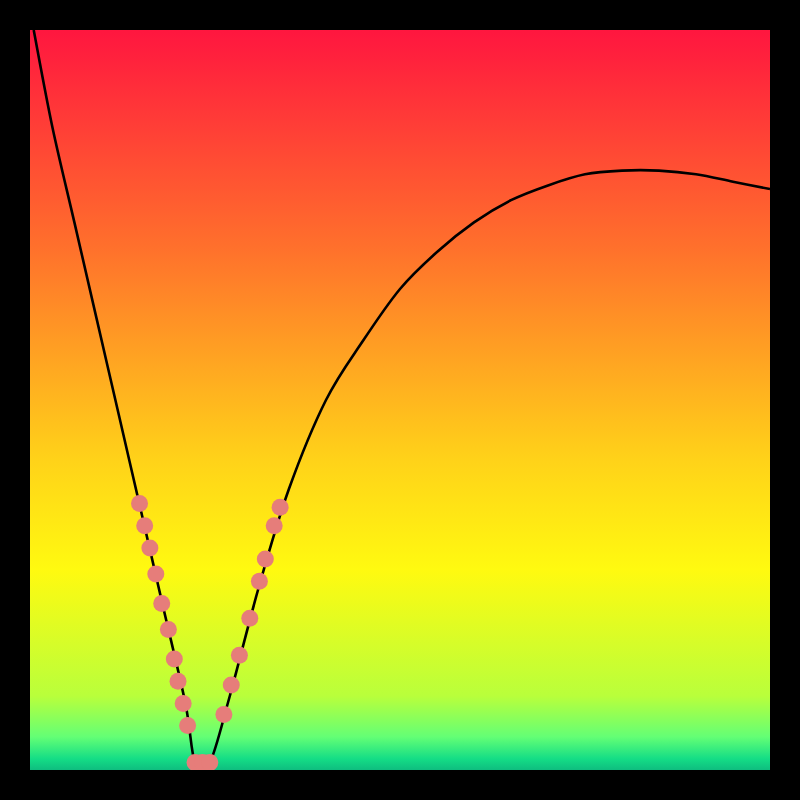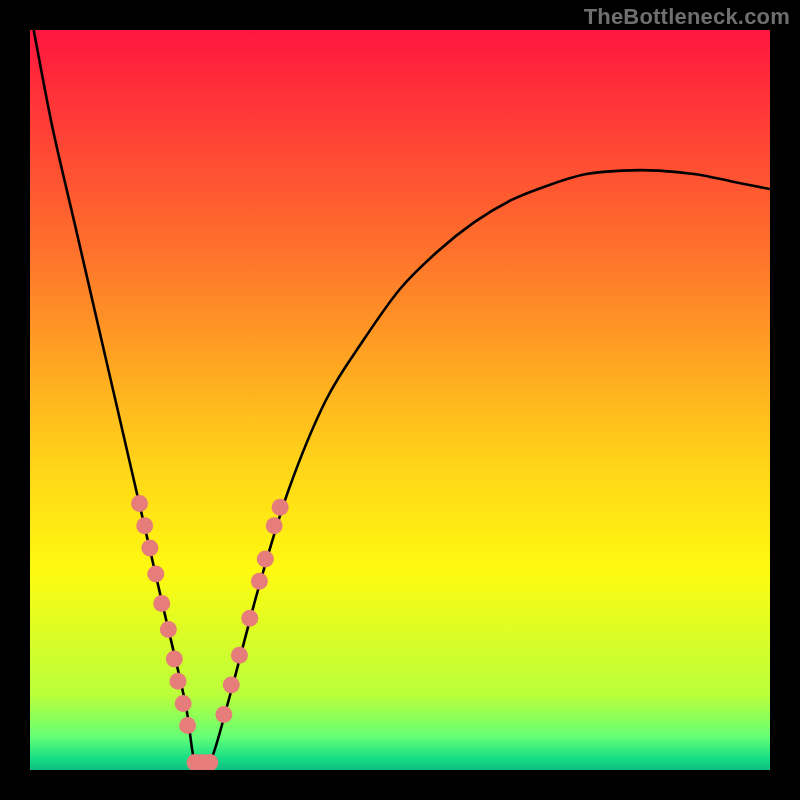--- a/index.html
+++ b/index.html
@@ -140,17 +140,14 @@
         </g>
     </svg>
 
   </div>
 
   <div class="cover-top"></div>
   <div class="cover-left"></div>
   <div class="cover-right"></div>
   <div class="cover-bottom"></div>
 
-  <div class="watermark-wrap">
-    <span class="watermark">TheBottleneck.com</span>
-  </div>
 
 </div>
 
 </body></html>

